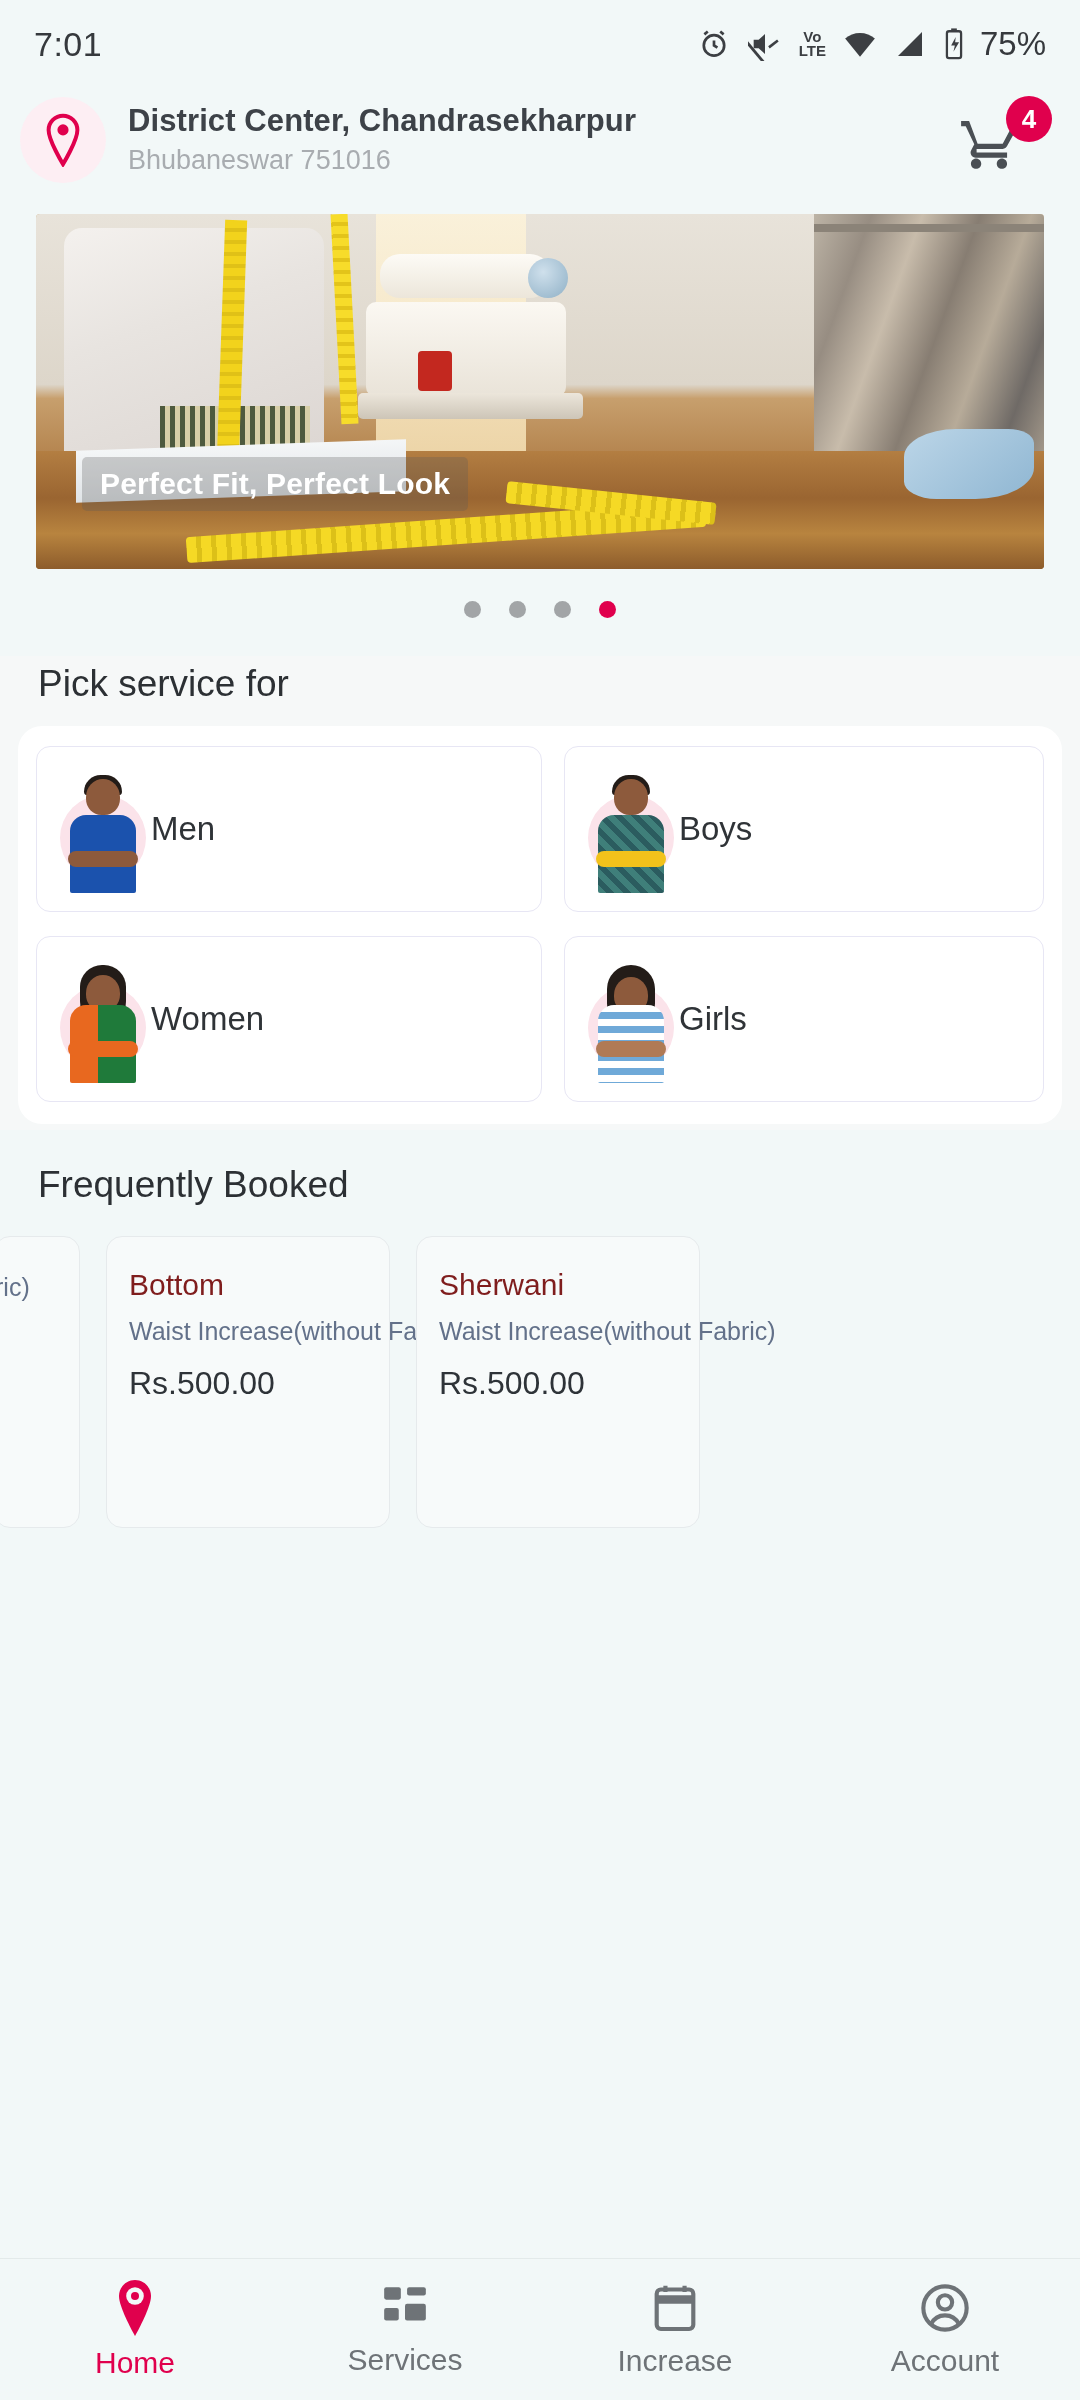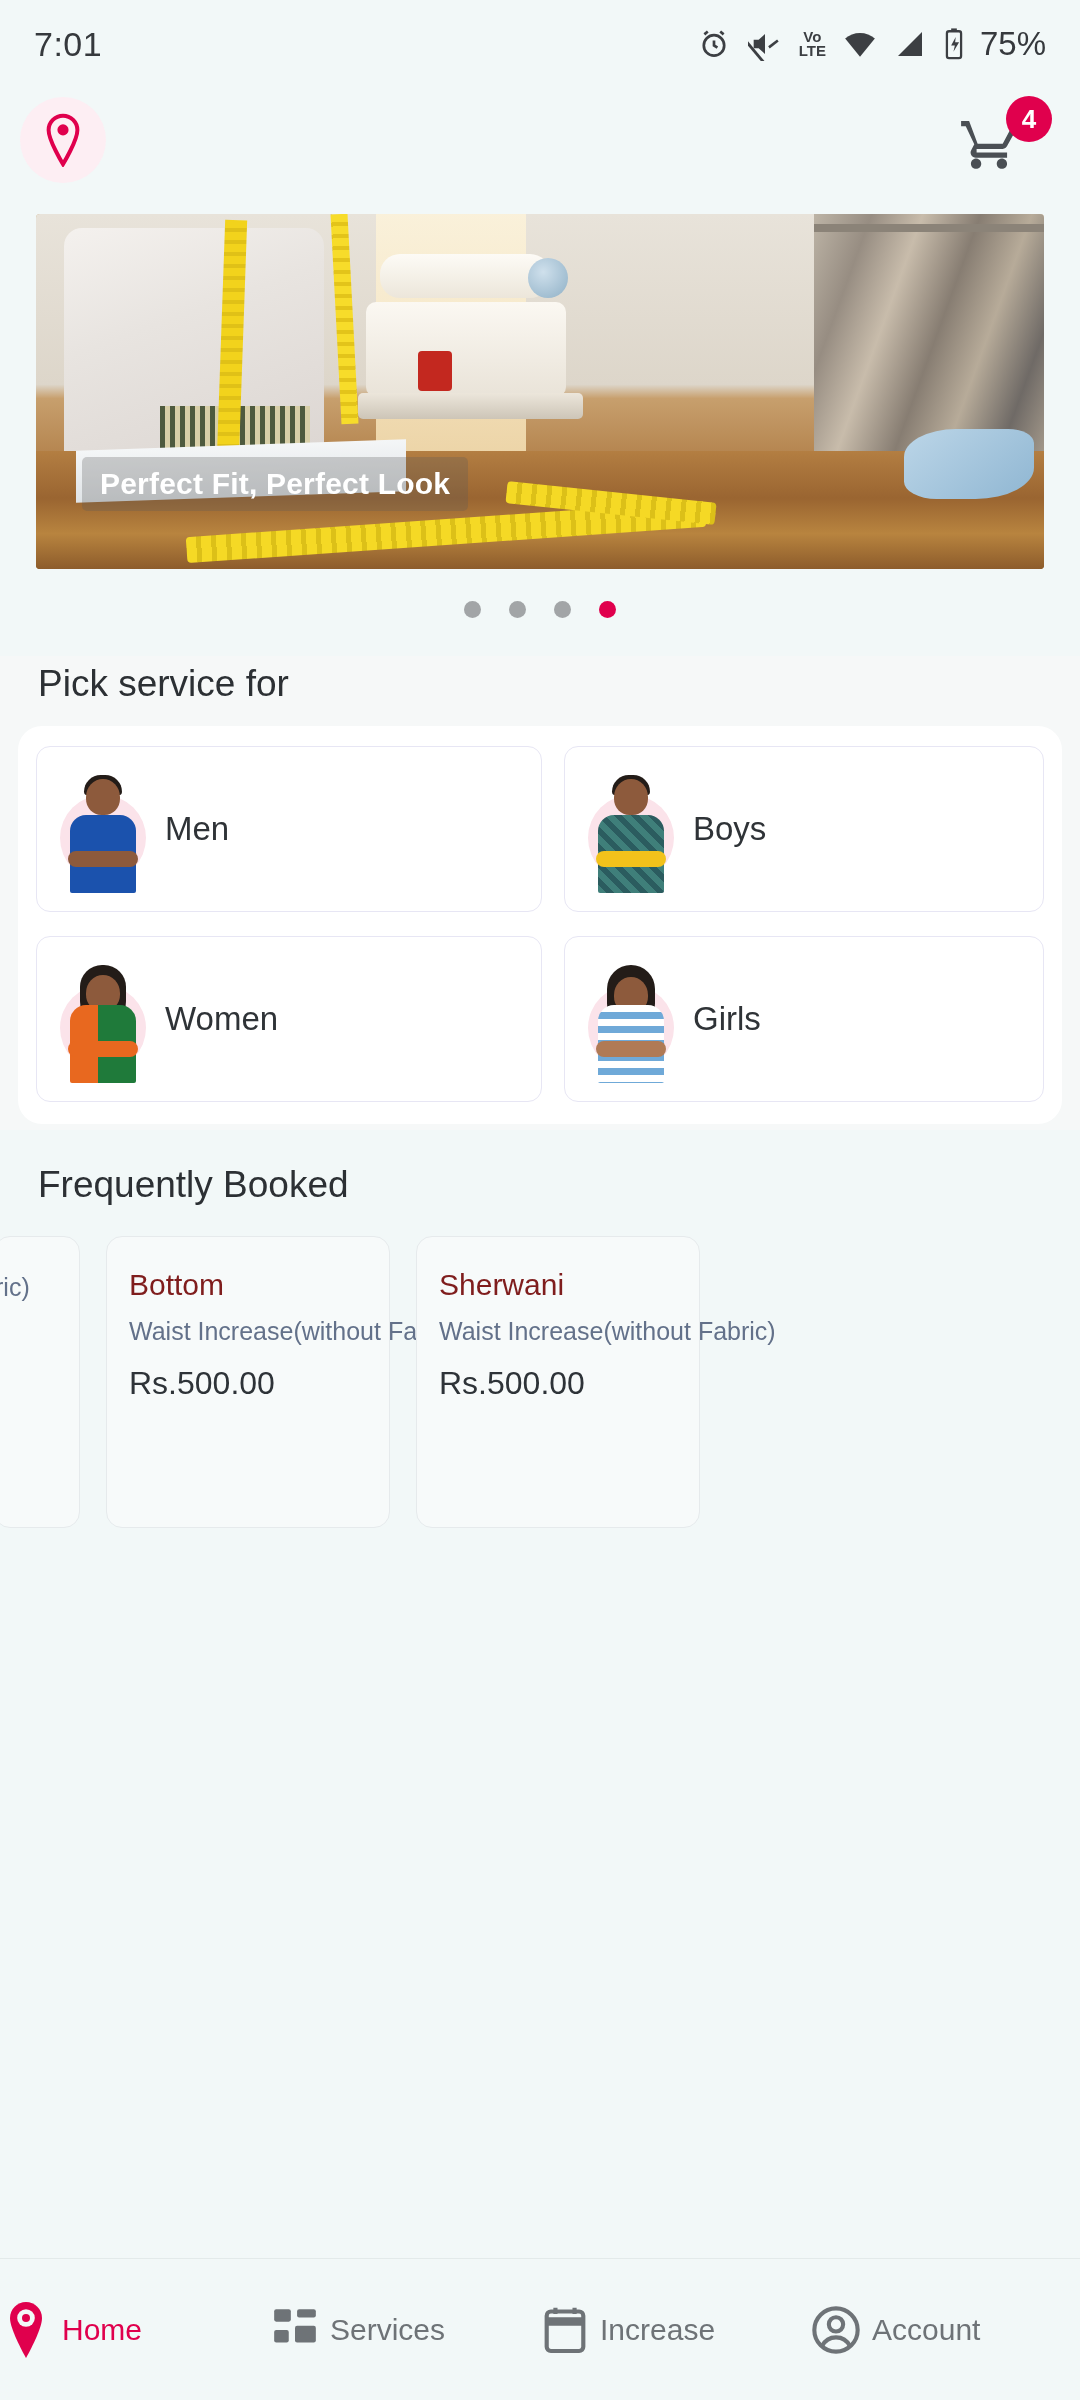--- a/index.html
+++ b/index.html
@@ -106,21 +106,21 @@
   .sec-title{ font-size:37px; color:#2c3034; padding:0 38px; line-height:56px;}
   .pick-card{
     margin:14px 18px 0 18px; background:#ffffff; border-radius:24px;
     padding:20px 18px 22px 18px;
   }
   .pick-row{ display:flex; gap:22px; }
   .pick-row + .pick-row{ margin-top:24px; }
   .cat{
     flex:1 1 0; min-width:0; height:166px;
     border:1.6px solid #e7e6f4; border-radius:14px; background:#fff;
-    display:flex; align-items:center; padding-left:18px; gap:14px;
+    display:flex; align-items:center; padding-left:18px; 
     overflow:hidden;
   }
   .cat.clip{ flex:0 0 480px; }
   .cat-img{
     width:96px;height:128px; position:relative; flex:0 0 auto;
     display:flex; align-items:flex-end; justify-content:center;
   }
   .cat-img .halo{
     position:absolute; left:50%; top:30px; transform:translateX(-50%);
     width:86px;height:86px;border-radius:50%; background:#fbe3ea;
@@ -149,21 +149,21 @@
   .prod-name{ font-size:30px; font-weight:normal; color:#7f1d1d; line-height:44px; white-space:nowrap;}
   .prod-desc{ font-size:25px; color:#63718a; line-height:40px; margin-top:4px; white-space:nowrap;}
   .prod-price{ font-size:32px; color:#2e3338; margin-top:14px; }
 
   
   .bottomnav{
     position:absolute; left:0; bottom:0; width:1080px; height:142px;
     background:#f2f8f8; border-top:1.5px solid #e3eaea;
     display:flex; align-items:center;
   }
-  .nav-item{ flex:1 1 0; display:flex; align-items:center; gap:10px;}
+  .nav-item{ flex:1 1 0; display:flex; flex-direction:column; align-items:center; gap:10px;}
   .nav-label{ font-size:30px; color:#6e7377; }
   .nav-item.active .nav-label{ color:#e0004d; }
 </style>
 </head>
 <body>
 
 <div id="app">
 
   <div class="statusbar">
     <div class="sb-time">7:01</div>
@@ -196,20 +196,24 @@
       <div class="sb-batt">75%</div>
     </div>
   </div>
 
   <div class="header">
     <div class="pin-wrap">
       <svg width="44" height="54" viewBox="0 0 24 30" fill="none" stroke="#e0004d" stroke-width="2.2">
         <path d="M12 1.5c-4.4 0-8 3.5-8 7.9 0 5.9 8 19 8 19s8-13.1 8-19c0-4.4-3.6-7.9-8-7.9z"></path>
         <circle cx="12" cy="9.4" r="3.1" fill="#e0004d" stroke="none"></circle>
       </svg>
+    </div>
+    <div class="loc-text">
+      <div class="loc-title">District Center, Chandrasekharpur</div>
+      <div class="loc-sub">Bhubaneswar 751016</div>
     </div>
     <div class="cart-wrap">
       <svg width="62" height="62" viewBox="0 0 24 24" fill="#4a4f54" style="margin-top:12px">
         <path d="M7 18c-1.1 0-2 .9-2 2s.9 2 2 2 2-.9 2-2-.9-2-2-2zM17 18c-1.1 0-2 .9-2 2s.9 2 2 2 2-.9 2-2-.9-2-2-2zM7.2 14.3h10.1c.8 0 1.4-.5 1.7-1.1l3-5.5-1.7-1-3 5.6H7.6L4.3 3.5H1.2v2h1.8l3.3 7-1.2 2.3c-.7 1.3.3 2.9 1.8 2.9H19v-2H7.2z"></path>
       </svg>
       <div class="cart-badge">4</div>
     </div>
   </div>
 
   <div class="banner-area">

